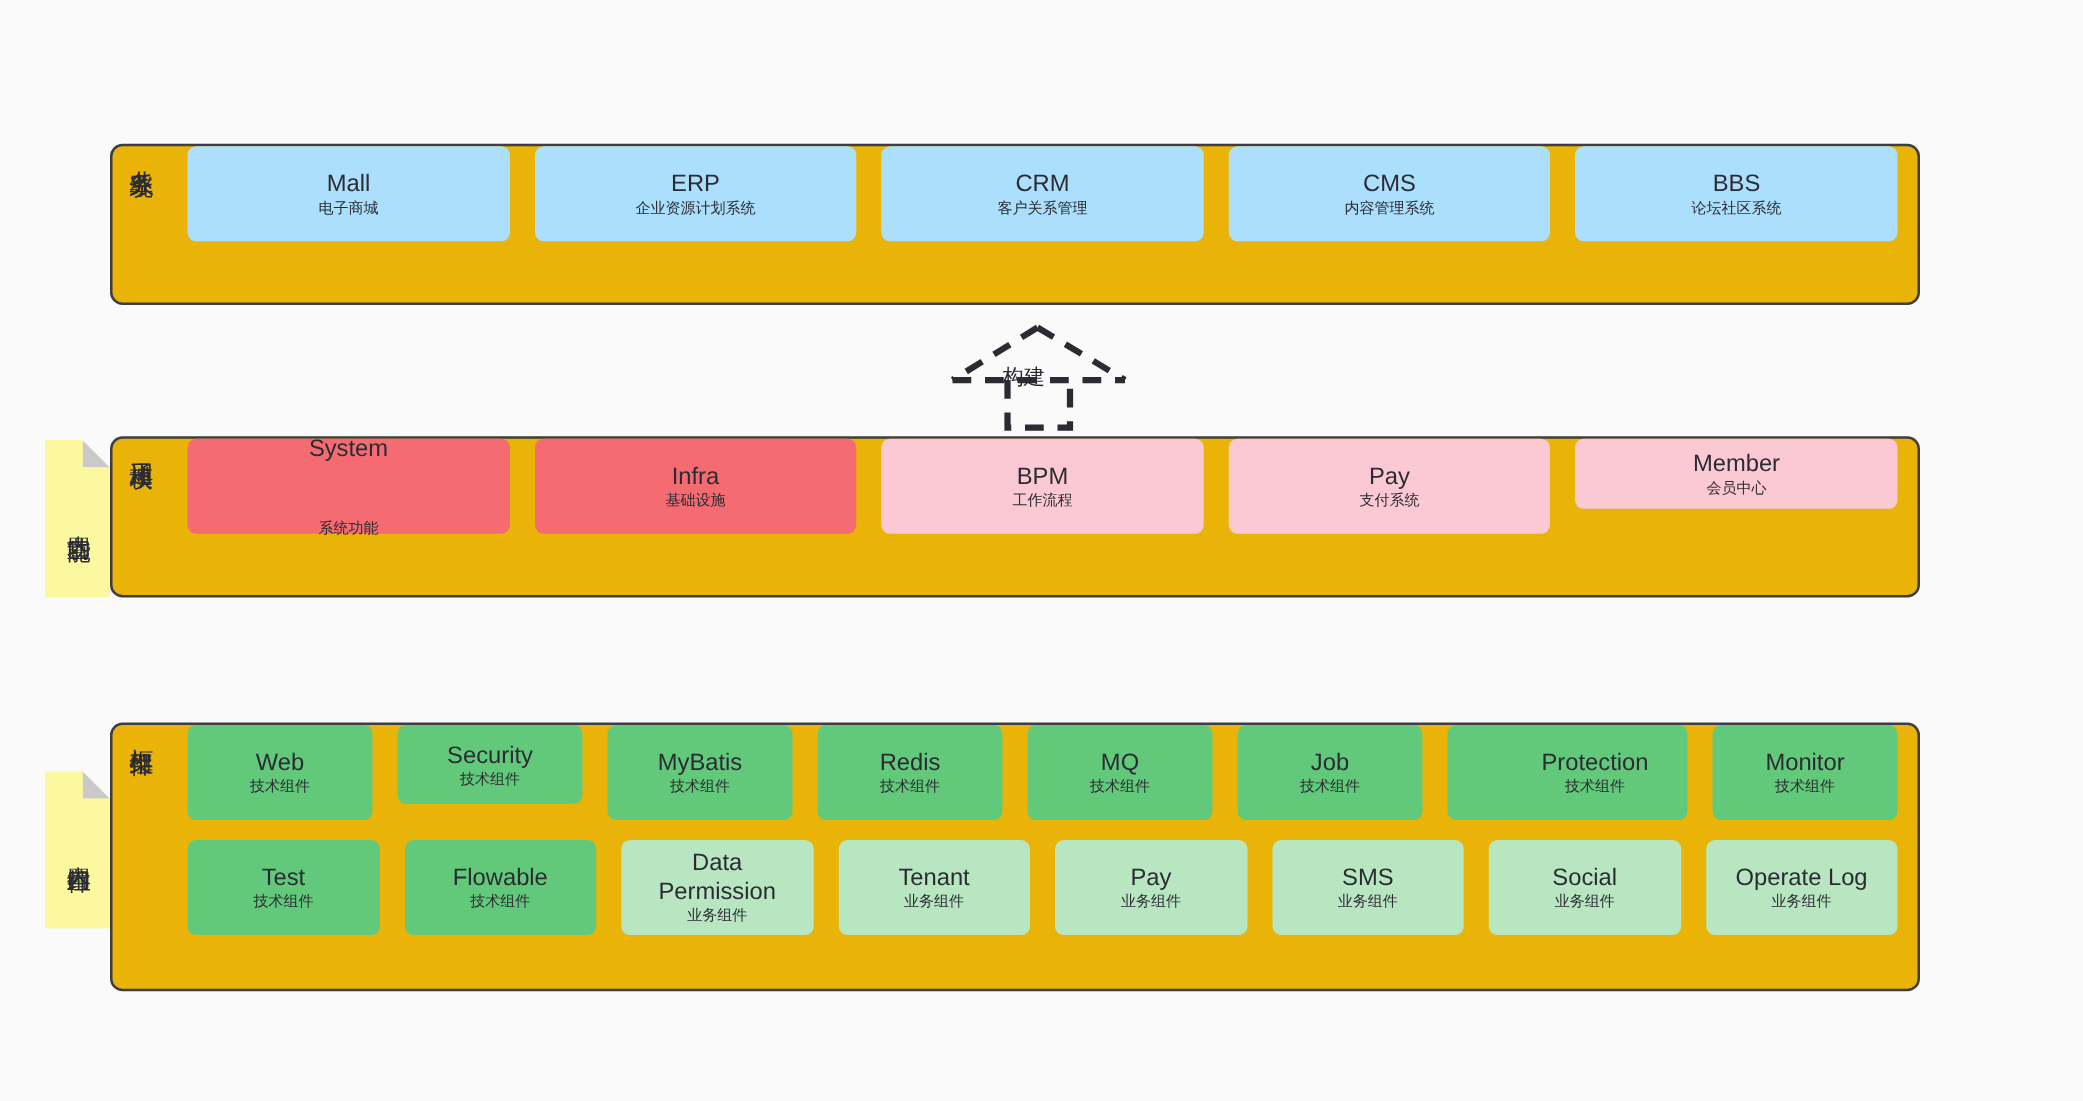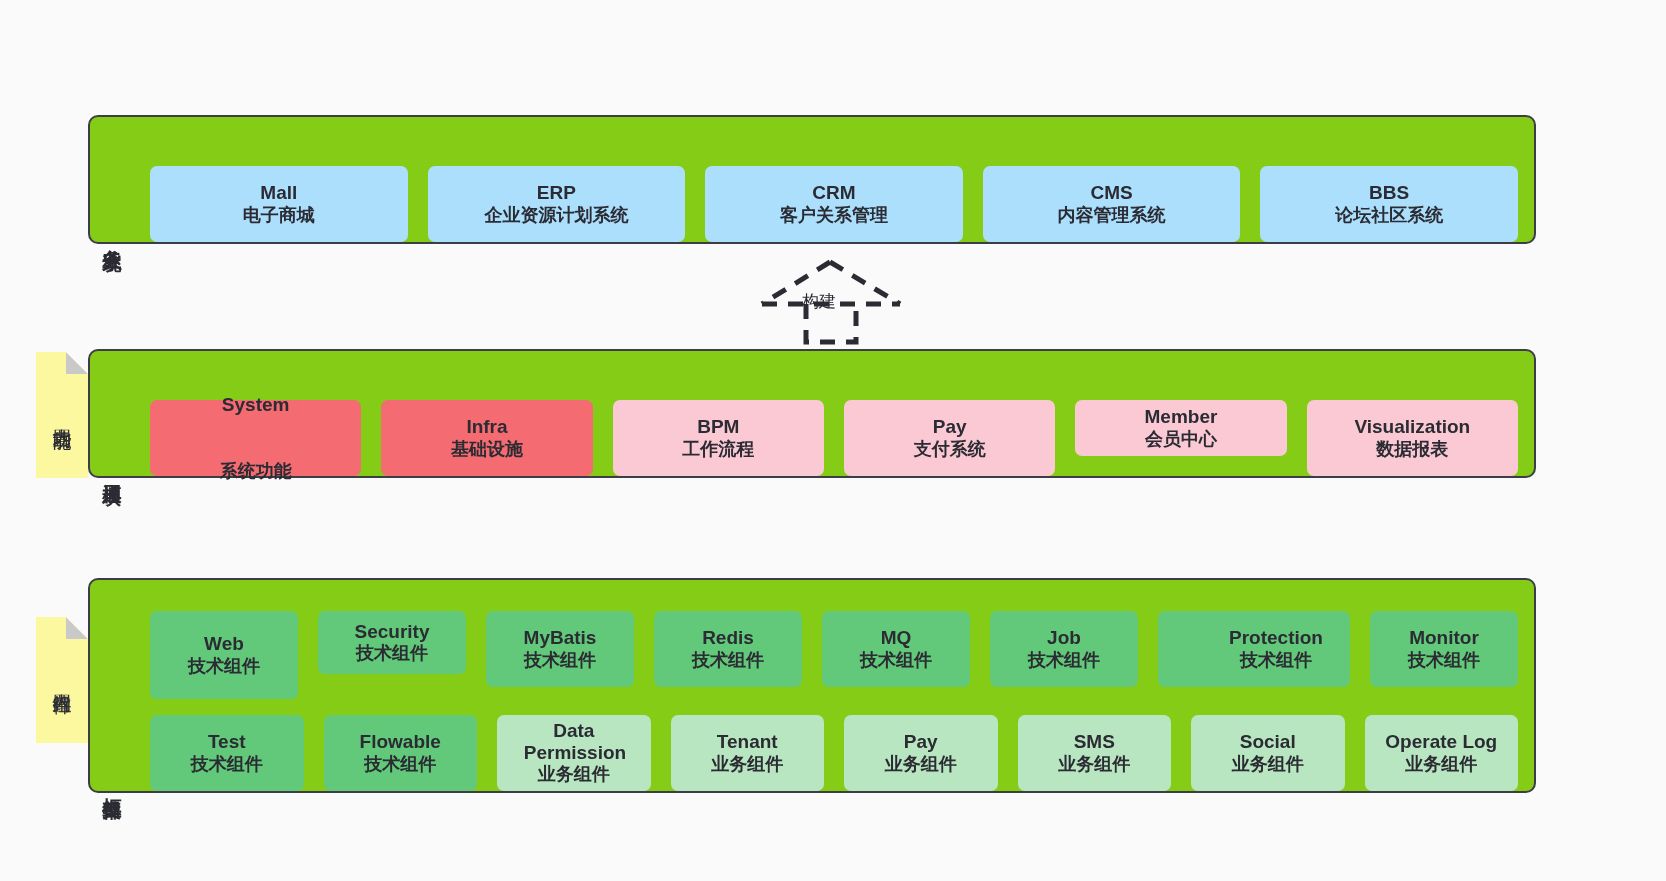--- a/index.html
+++ b/index.html
@@ -7,26 +7,25 @@
     width: 1666px; height: 881px;
     background: #fafafa;
     font-family: "Liberation Sans", "DejaVu Sans", sans-serif;
     overflow: hidden;
   }
   #canvas { position: relative; width: 1666px; height: 881px; }
 
   
   .layer {
     position: absolute;
-    background: #84cc16;
+    background: #eab308;
     border: 2px solid #3d3d46;
     border-radius: 10px;
     display: flex;
-    align-items: flex-end;
-    font-weight: bold;
+    align-items: flex-start;
   }
   .layer-title {
     flex: 0 0 auto;
     width: 44px;
     display: flex;
     align-items: center;
     justify-content: center;
     font-size: 19px;
     color: #2b2b33;
     letter-spacing: 1px;
@@ -58,21 +57,21 @@
     display: flex;
     flex-direction: column;
     align-items: center;
     justify-content: center;
     text-align: center;
     color: #2b2b33;
     line-height: 1.22;
     padding: 6px 4px;
   }
   .card .en { font-size: 19px; }
-  .card .cn { font-size: 18px; }
+  .card .cn { font-size: 12px; }
   .card.two-line-en .en { line-height: 1.18; }
 
   .c-blue       { background: #abdffc; }
   .c-red        { background: #f46c71; }
   .c-pink       { background: #fbc9d3; }
   .c-green      { background: #62c97a; }
   .c-lightgreen { background: #b8e6c1; }
 
   
   .note {
@@ -175,40 +174,36 @@
           <span class="cn">工作流程</span>
         </div>
         <div class="card c-pink" style="height:76px;">
           <span class="en">Pay</span>
           <span class="cn">支付系统</span>
         </div>
         <div class="card c-pink" style="height:56px;">
           <span class="en">Member</span>
           <span class="cn">会员中心</span>
         </div>
-        <div class="card c-pink" style="height:76px;">
-          <span class="en">Visualization</span>
-          <span class="cn">数据报表</span>
-        </div>
       </div>
     </div>
   </div>
 
 
   <div class="note" style="left:36px; top:617px; width:52px; height:126px;">
     <span class="fold"></span>
     <span>内置组件</span>
   </div>
 
   <div class="layer" id="layer-framework" style="left:88px; top:578px; width:1448px; height:215px;">
     <div class="layer-title">框架组件</div>
     <div class="layer-body">
 
       <div class="row">
-        <div class="card c-green" style="height:88px;">
+        <div class="card c-green" style="height:76px;">
           <span class="en">Web</span>
           <span class="cn">技术组件</span>
         </div>
         <div class="card c-green" style="height:63px;">
           <span class="en">Security</span>
           <span class="cn">技术组件</span>
         </div>
         <div class="card c-green" style="height:76px;">
           <span class="en">MyBatis</span>
           <span class="cn">技术组件</span>

